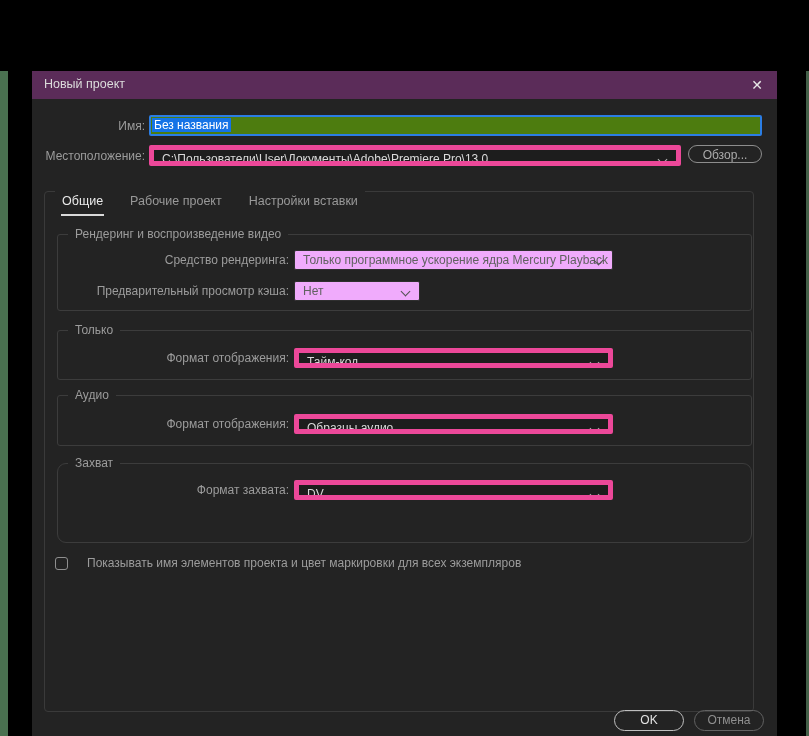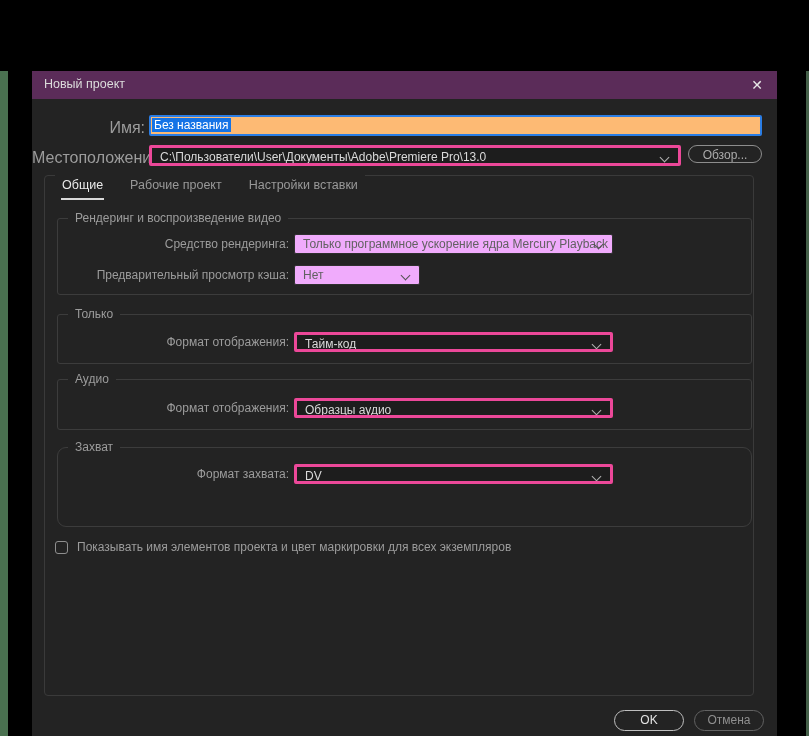--- a/index.html
+++ b/index.html
@@ -11,56 +11,56 @@
   .bg-strip.left { left:0; width:8px; background:#4a7150; }
   .bg-strip.right { right:0; width:3px; background:#446049; }
 
   .dialog { position:absolute; left:32px; top:33px; width:745px; height:670px; background:#232323; }
 
   .titlebar { position:absolute; left:0; top:0; width:745px; height:28px; background:#5b2c59; }
   .titlebar .title { position:absolute; left:12px; top:6px; font-size:12.5px; color:#dcdcdc; }
   .titlebar .close { position:absolute; right:10px; top:4px; width:20px; height:20px; color:#e8e8e8;
                      font-size:14px; text-align:center; line-height:20px; cursor:default; }
 
-  .row-label { position:absolute; left:0; width:113px; text-align:right; font-size:16px; color:#9c9c9c; }
+  .row-label { position:absolute; left:0; width:113px; text-align:right; font-size:12px; color:#9c9c9c; }
 
   .name-input { position:absolute; left:117px; top:44px; width:613px; height:21px;
-                background:#fdba74; border:2px solid #2b7de4; border-radius:2px;
+                background:#4d7c0f; border:2px solid #2b7de4; border-radius:2px;
                 font-size:12px; line-height:17px; padding-left:1px; overflow:hidden; white-space:nowrap; }
   .name-input .sel { background:#1473e6; color:#ffffff; padding:0 2px; }
 
-  .combo { position:absolute; background:#1d1d1d; border:3px solid #ec4899; border-radius:2px;
+  .combo { position:absolute; background:#1d1d1d; border:5px solid #ec4899; border-radius:2px;
            font-size:12px; color:#dadada; line-height:19px; padding-left:8px;
            overflow:hidden; white-space:nowrap; }
   .combo.disabled { background:#f0abfc; border:1px solid #2f2f2f; color:#616161; }
   .chev { position:absolute; right:10px; top:6px; width:7px; height:7px;
           border-right:1.6px solid #b3b3b3; border-bottom:1.6px solid #b3b3b3;
           transform:rotate(45deg); }
   .combo.disabled .chev { border-color:#525252; }
 
   .pill-btn { position:absolute; border-radius:11px; background:transparent; text-align:center;
               font-size:12px; cursor:default; }
   .browse-btn { left:656px; top:74px; width:74px; height:18px; border:1px solid #8d8d8d;
                 color:#ababab; line-height:19px; }
 
-  .panel { position:absolute; left:12px; top:104px; width:710px; height:521px;
+  .panel { position:absolute; left:12px; top:120px; width:710px; height:521px;
            border:1px solid #3a3a3a; border-radius:4px; }
 
   .tabs { position:absolute; top:-3px; left:10px; display:flex; gap:25px;
           background:#232323; padding:0 6px; }
   .tab { font-size:12.5px; color:#999999; padding:5px 1px 6px 1px; cursor:default; }
   .tab.active { color:#eaeaea; border-bottom:2px solid #d9d9d9; }
 
   .group { position:absolute; left:12px; width:695px; border:1px solid #3c3c3c; border-radius:3px; }
   .group .legend { position:absolute; top:-8px; left:10px; background:#232323;
                    padding:0 7px; font-size:12px; color:#9c9c9c; white-space:nowrap; }
   .g-label { position:absolute; left:0; width:244px; text-align:right; font-size:12px; color:#9c9c9c; }
   .g-combo { left:249px; width:319px; height:20px; }
 
-  .checkbox-row { position:absolute; left:10px; top:364px; display:flex; align-items:center; }
+  .checkbox-row { position:absolute; left:10px; top:364px; display:flex; align-items:center;gap:10px; }
   .checkbox { width:13px; height:13px; border:1px solid #8f8f8f; border-radius:3px; background:transparent; }
   .checkbox-label { margin-left:9px; font-size:12px; color:#9c9c9c; }
 
   .ok-btn { left:582px; top:639px; width:70px; height:21px; border:1.5px solid #bfbfbf;
             color:#e2e2e2; line-height:18px; }
   .cancel-btn { left:662px; top:639px; width:70px; height:21px; border:1px solid #626262;
                 color:#8f8f8f; line-height:19px; }
 </style>
 </head>
 <body>

